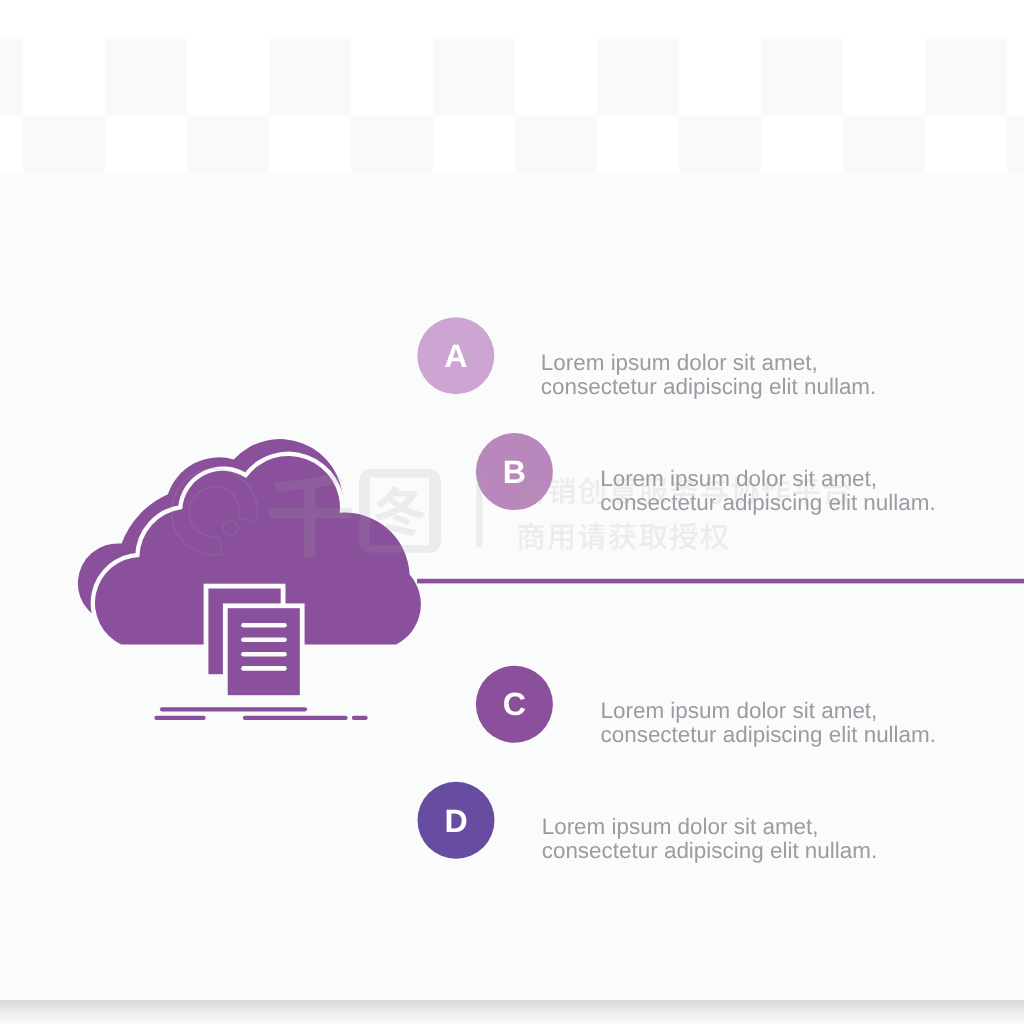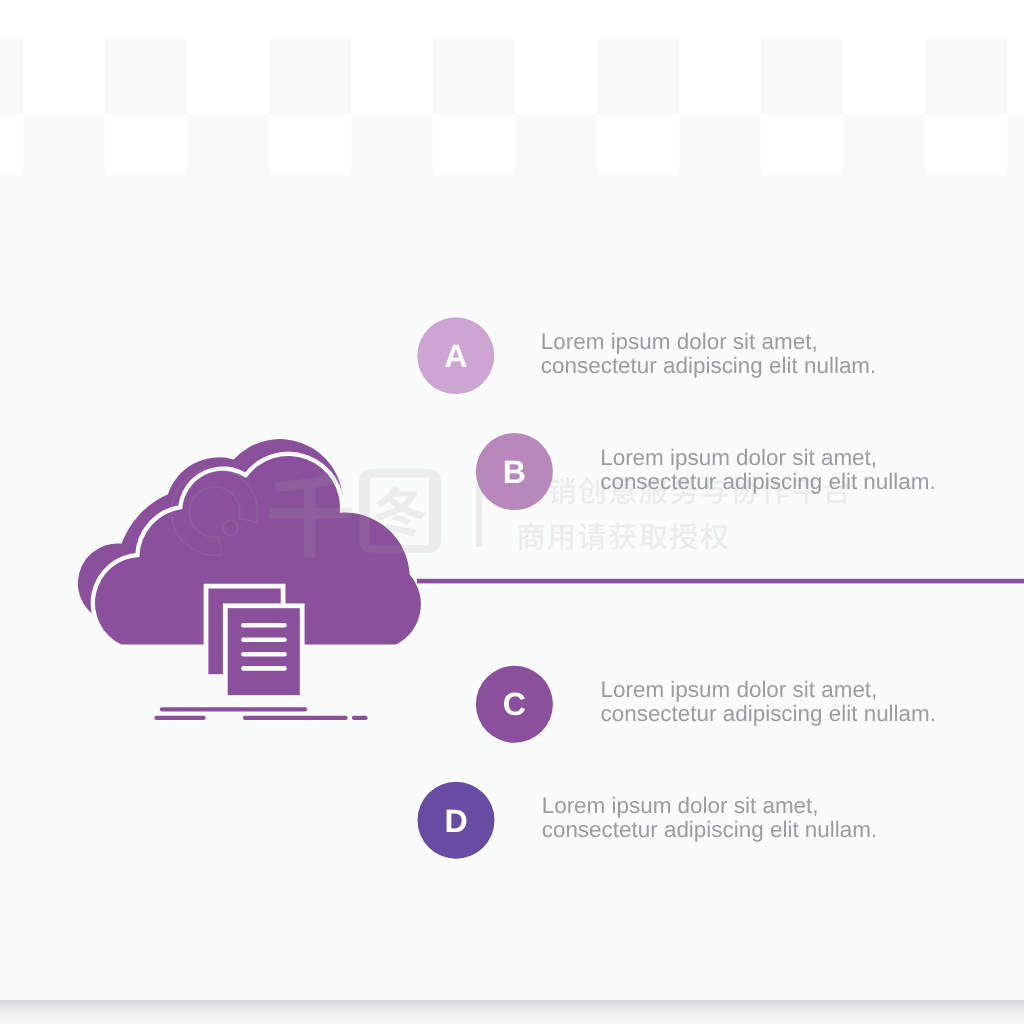--- a/index.html
+++ b/index.html
@@ -19,21 +19,21 @@
   #ckr2{top:114.5px;height:58.5px;left:23px;}
 
   
   #card{position:absolute;left:0;top:173px;width:1024px;height:827px;
         background:#fafcfb;}
   #shadow{position:absolute;left:0;top:1000px;width:1024px;height:24px;
         background:linear-gradient(180deg,#d6d8da 0%,#e9eaec 45%,#f7f8f9 100%);}
   #svg-main{position:absolute;left:0;top:0;}
   #svg-wm{position:absolute;left:0;top:0;}
   .copy{position:absolute;color:#9b9ba3;font-size:22.45px;line-height:23.5px;white-space:nowrap;
-        transform:translateZ(0);}
+        transform:translateZ(0);margin-top:21px;}
   .badge-letter{position:absolute;text-align:center;color:#ffffff;font-weight:bold;
                 width:78px;font-size:32.2px;line-height:40px;transform:translateZ(0);}
 </style>
 </head>
 <body>
 
 <div id="stage">
   <div id="checker">
     <div class="ckrow" id="ckr1"></div>
     <div class="ckrow" id="ckr2"></div>

